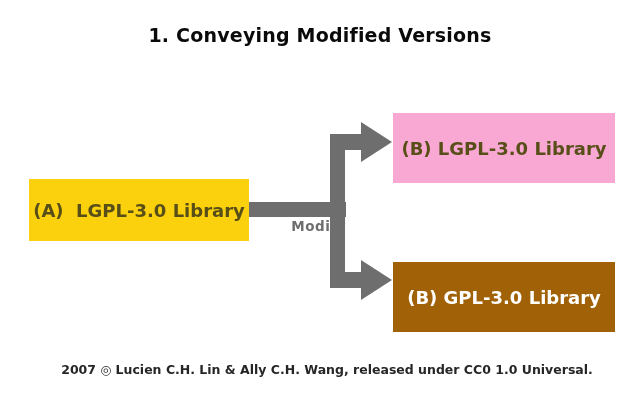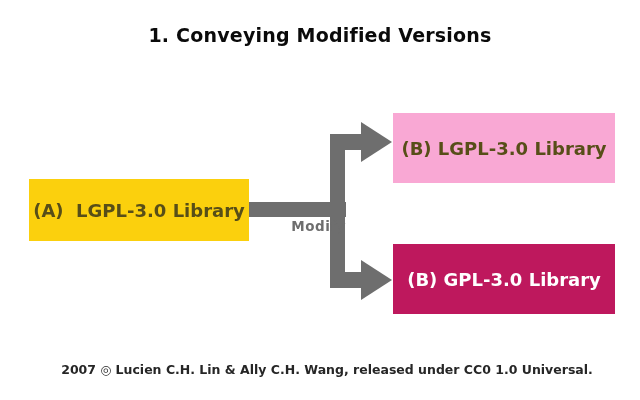--- a/index.html
+++ b/index.html
@@ -79,19 +79,19 @@
   <div class="modify-label" style="color: rgb(110, 110, 110);">Modify</div>
 
   <div class="box box-a" style="background-color: rgb(251, 208, 13); color: rgb(87, 78, 24);">
     <span>(A)  LGPL-3.0 Library</span>
   </div>
 
   <div class="box box-b1" style="background-color: #f9a8d4; color: rgb(87, 78, 24);">
     <span>(B) LGPL-3.0 Library</span>
   </div>
 
-  <div class="box box-b2" style="background-color: #be185d; color: rgb(255, 255, 255);">
+  <div class="box box-b2" style="background-color: #a16207; color: rgb(255, 255, 255); margin-top: 18px;">
     <span>(B) GPL-3.0 Library</span>
   </div>
 
   <div class="footer" style="color: rgb(38, 38, 38);">2007 ◎ Lucien C.H. Lin &amp; Ally C.H. Wang, released under CC0 1.0 Universal.</div>
 
 </div>
 
 </body></html>

